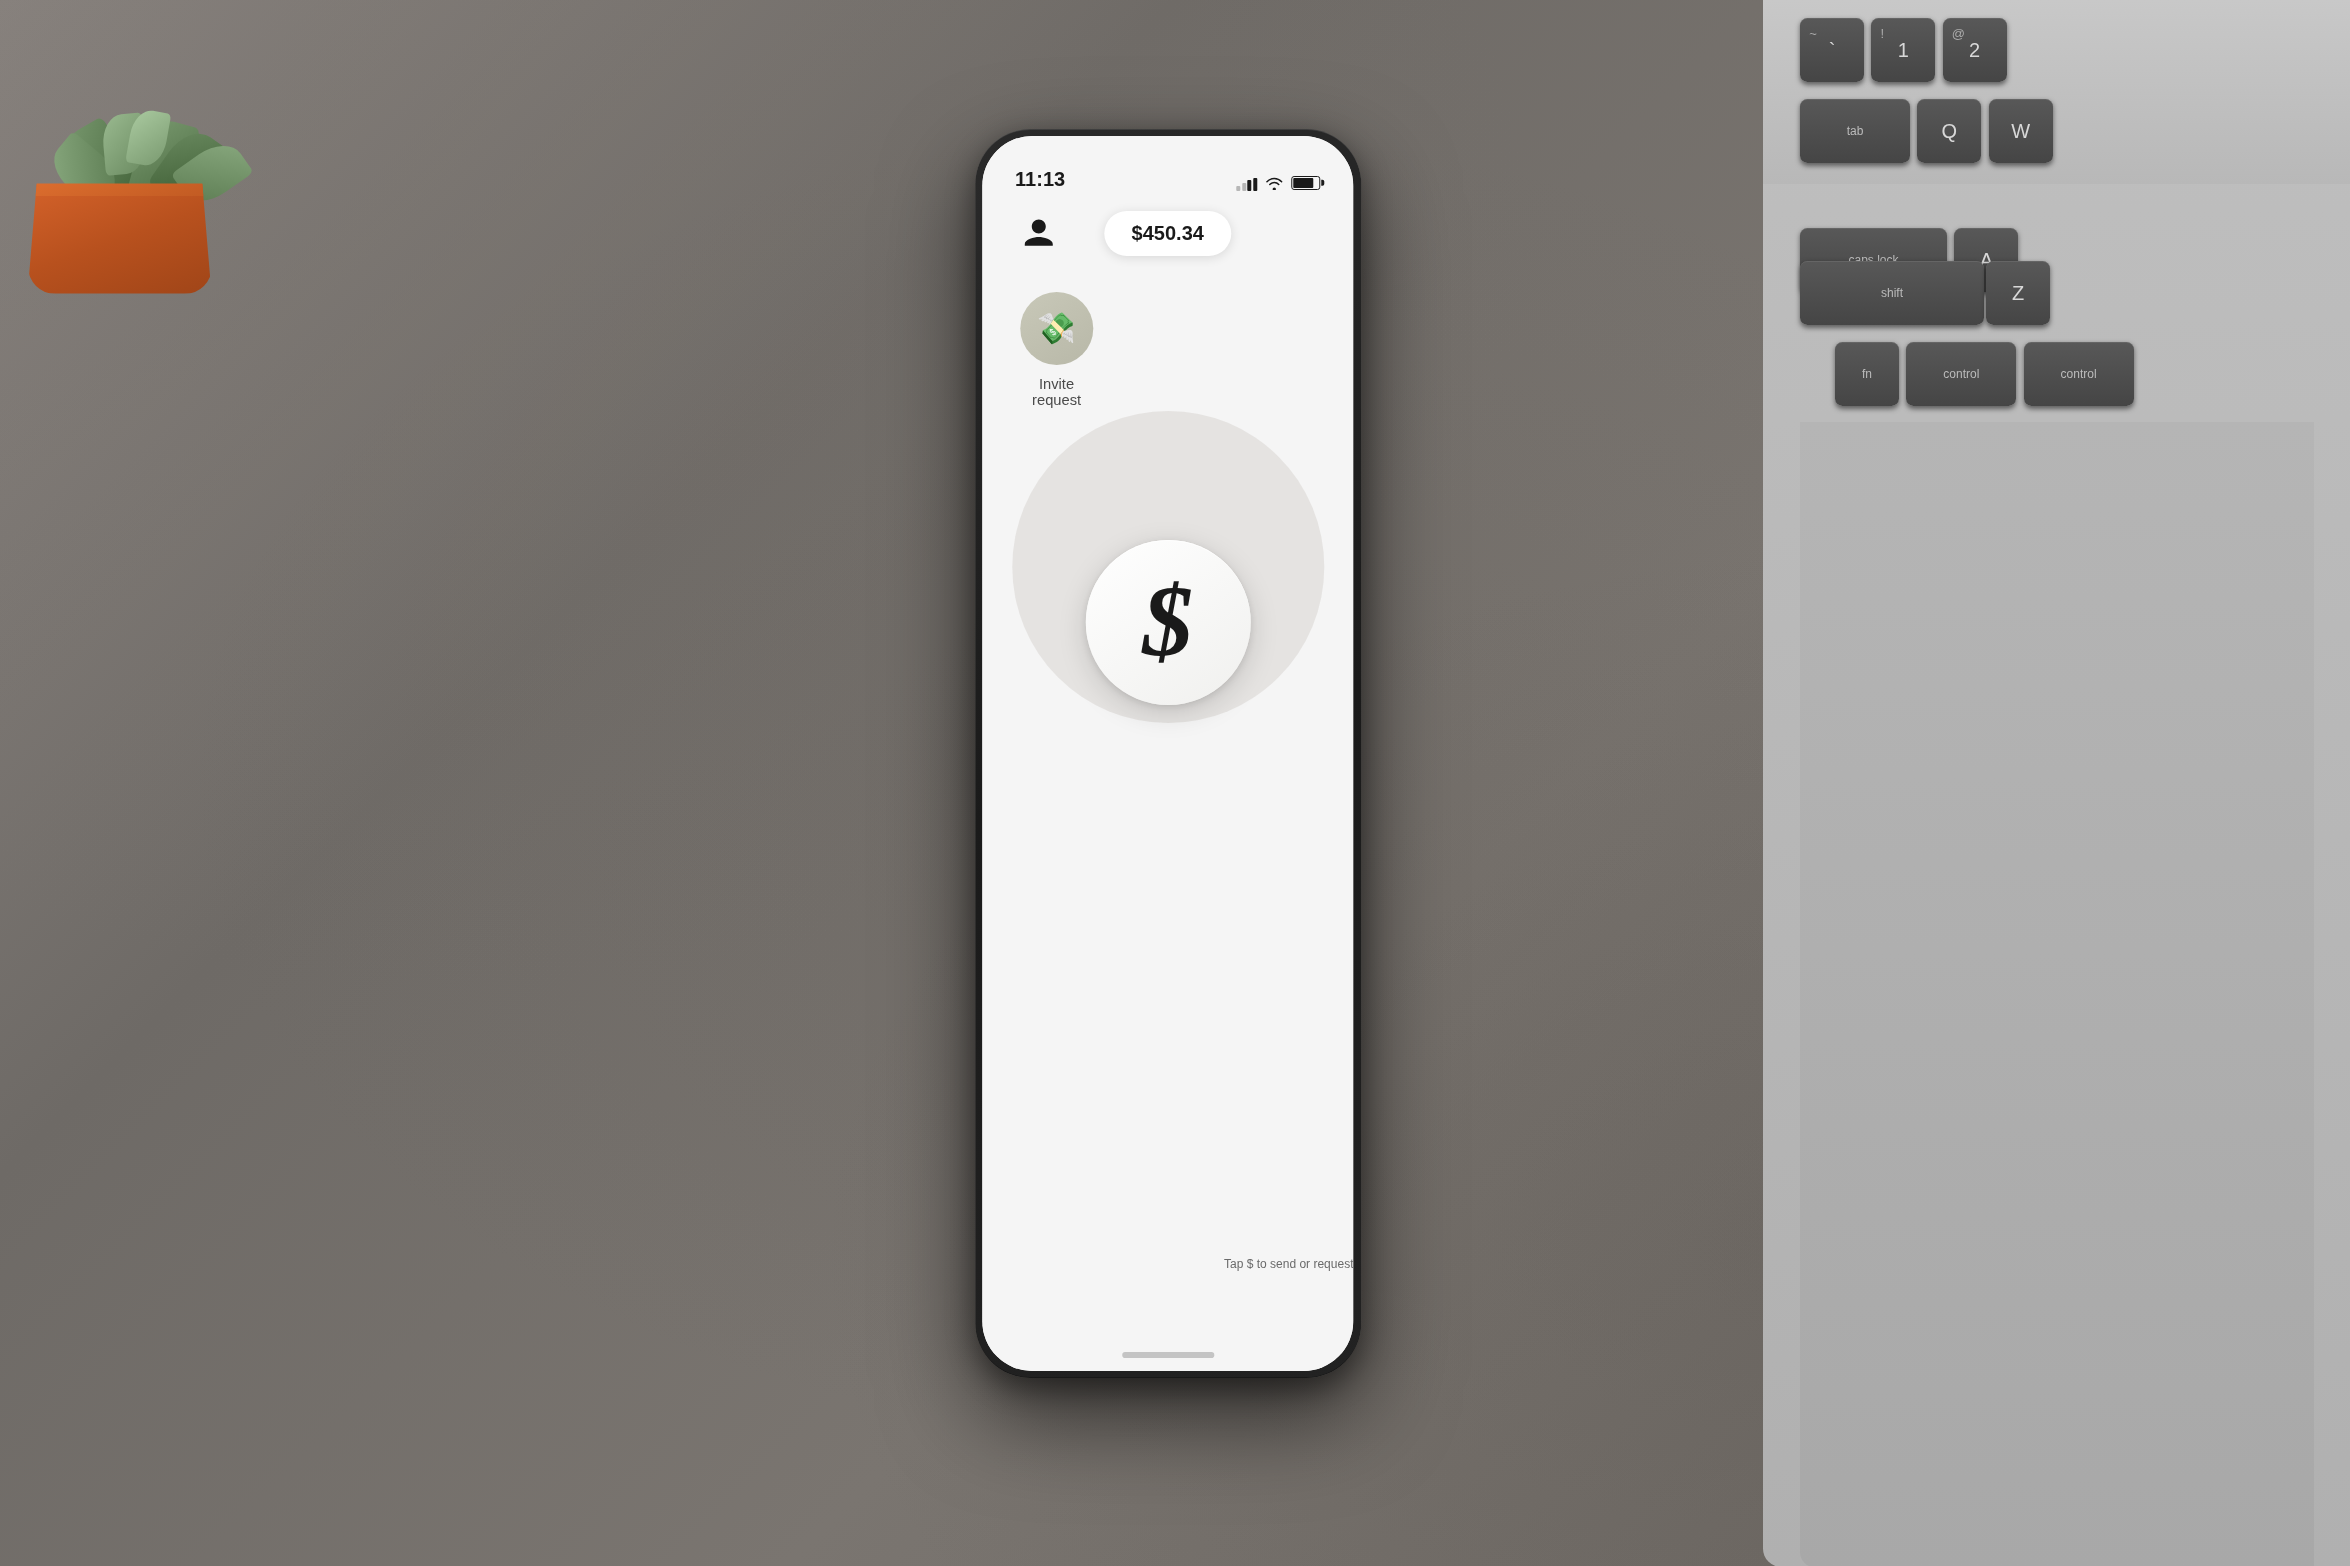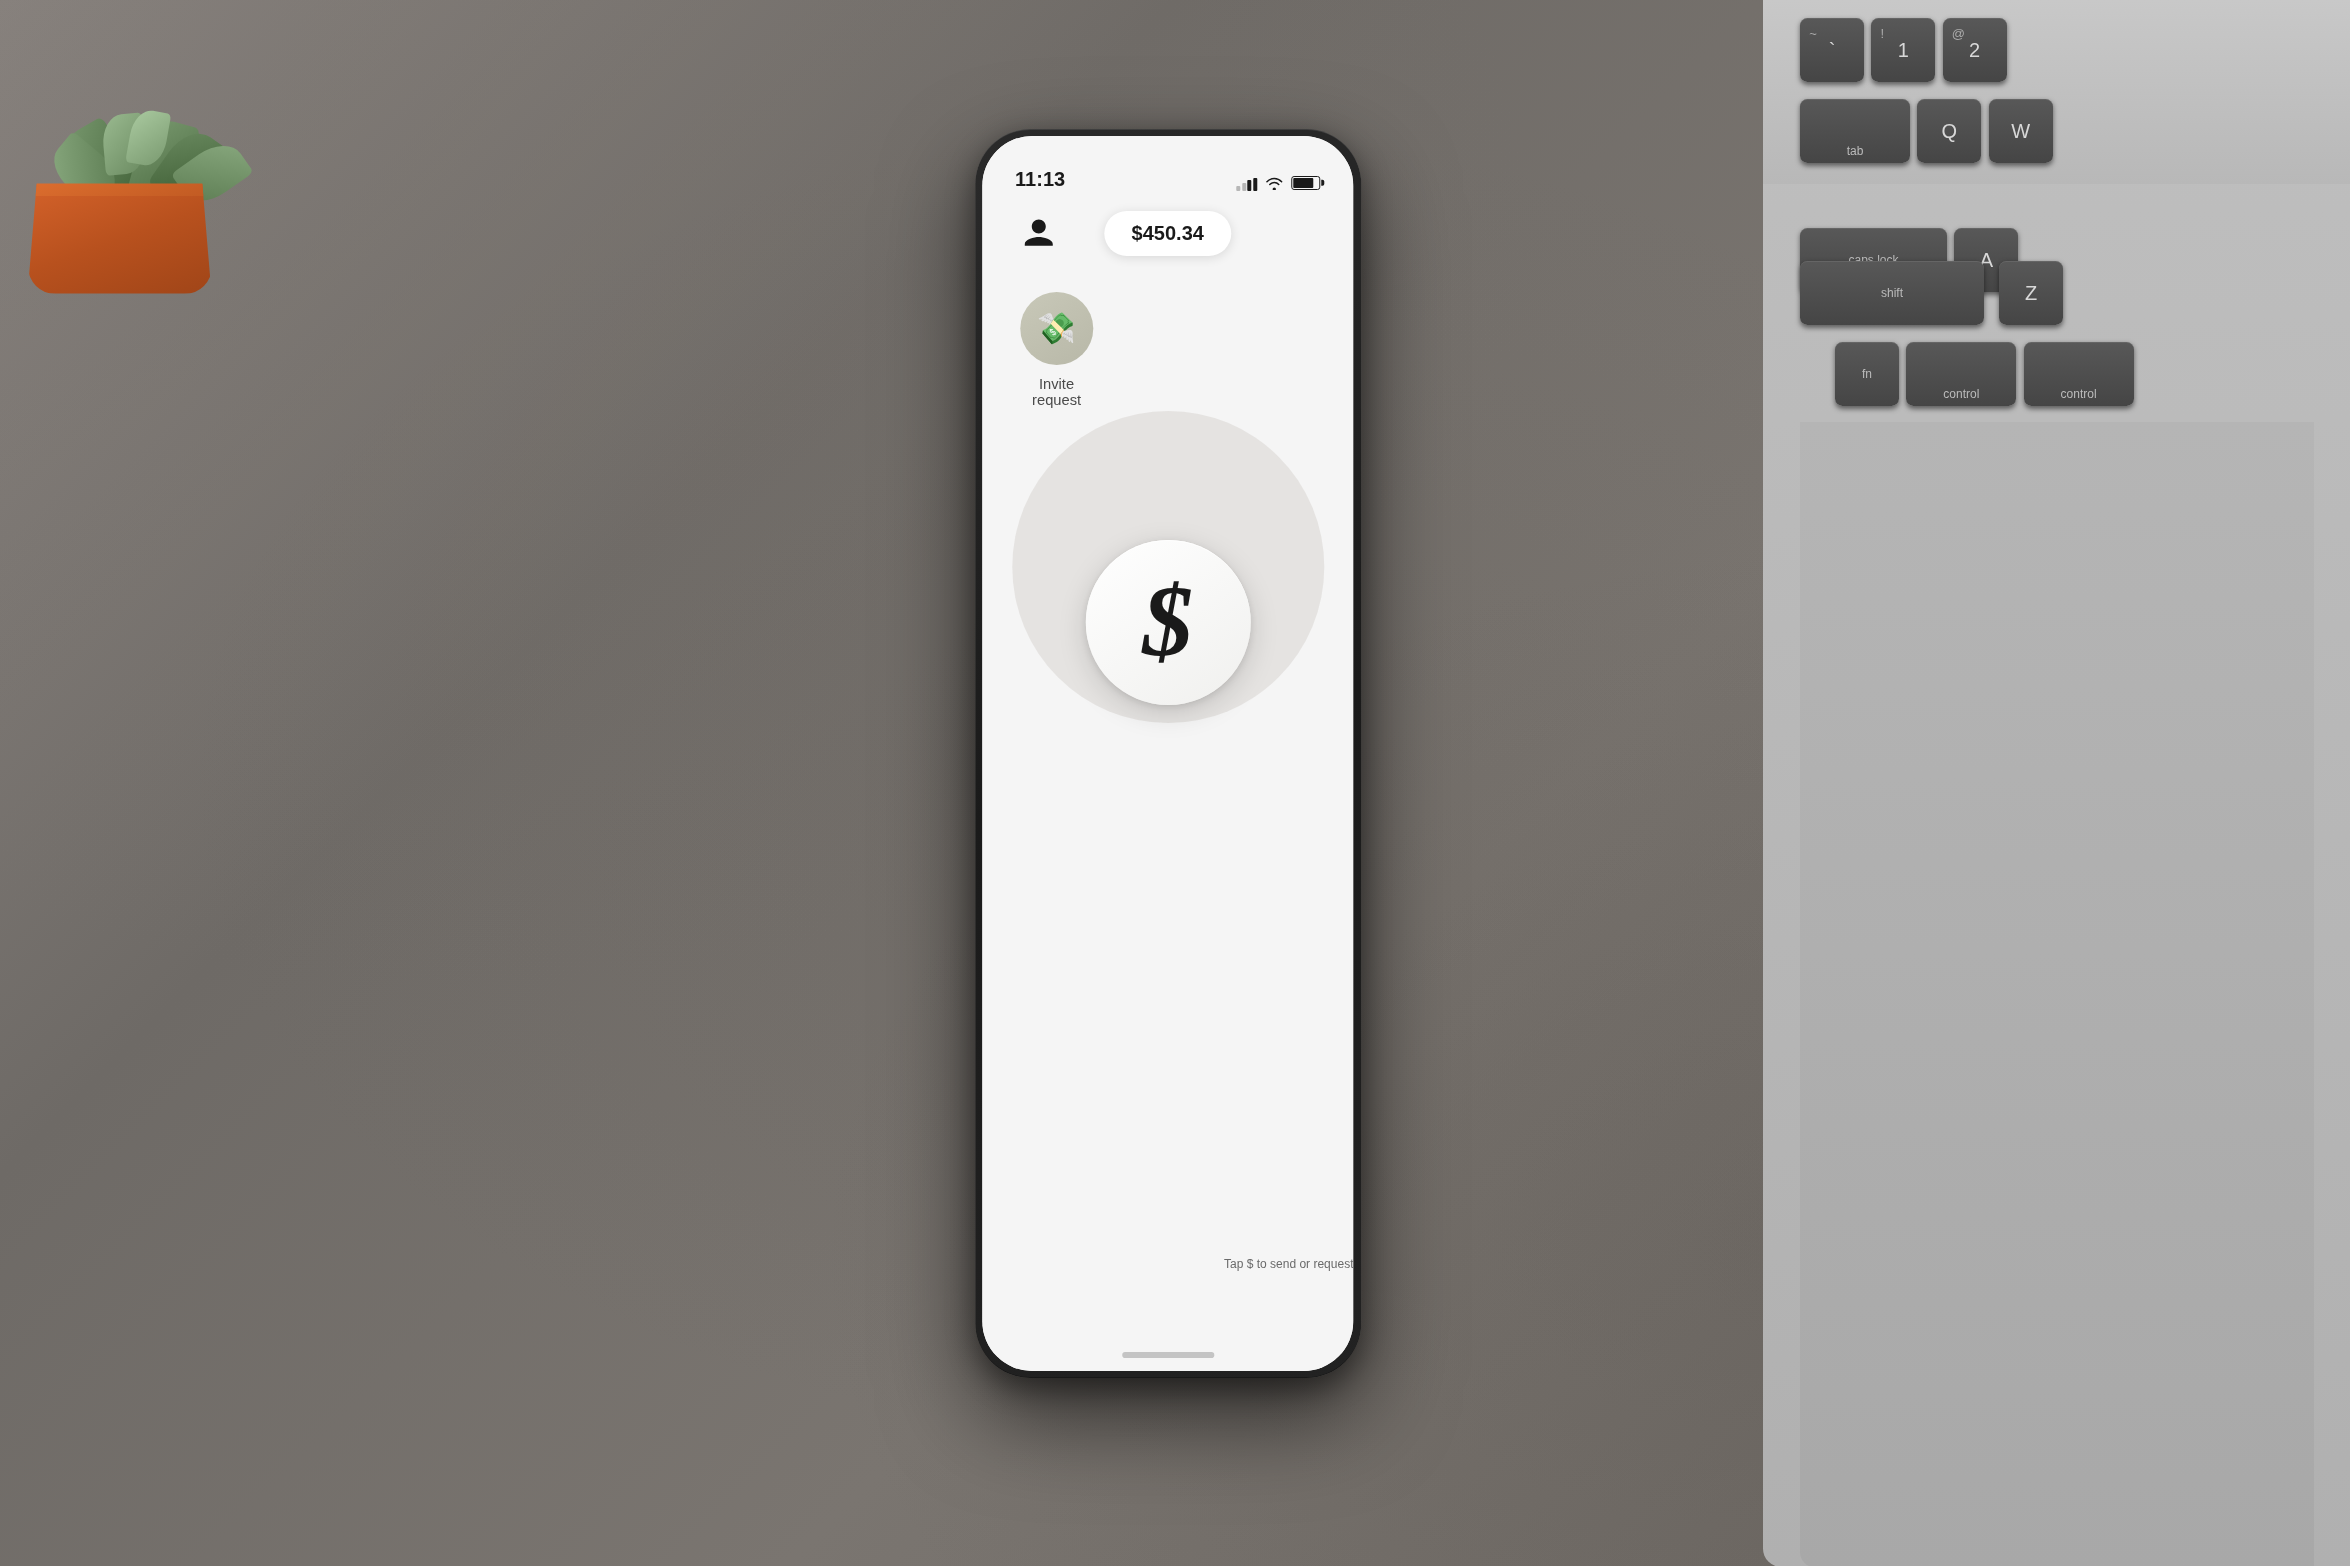--- a/index.html
+++ b/index.html
@@ -385,21 +385,21 @@
     .kb-key .main-char {
       font-size: 20px;
       font-weight: 500;
     }
 
     .kb-key .sub-label {
       font-size: 12px;
       color: #bbb;
     }
 
-    .kb-key.wide { min-width: 110px; justify-content: flex-end; }
+    .kb-key.wide { min-width: 110px; }
     .kb-key.wider { min-width: 147px; }
     .kb-key.widest { min-width: 184px; }
   </style>
 </head>
 <body>
 
 <div class="desk-bg"></div>
 
 <div class="plant-container">
   <div class="succulent">
@@ -454,21 +454,21 @@
 
     <div style="position:absolute; top:180px; left:37px; display:flex; gap:7.3px;margin-top:48px;">
       <div class="kb-key wider">
         <span class="sub-label">caps lock</span>
       </div>
       <div class="kb-key">
         <span class="main-char">A</span>
       </div>
     </div>
 
-    <div style="position:absolute; top:261px; left:37px; display:flex; gap:15px;">
+    <div style="position:absolute; top:261px; left:37px; display:flex; gap:2px;">
       <div class="kb-key widest">
         <span class="sub-label">shift</span>
       </div>
       <div class="kb-key">
         <span class="main-char">Z</span>
       </div>
     </div>
 
     <div style="position:absolute; top:342px; left:37px; display:flex; gap:7.3px;padding-left:35px;">
       <div class="kb-key">

